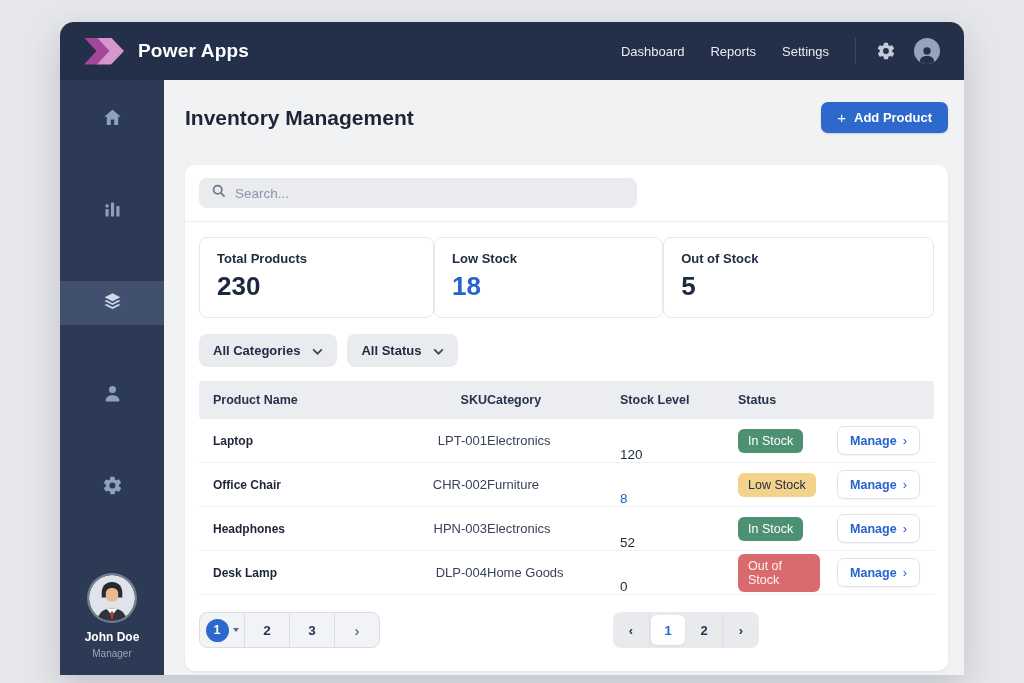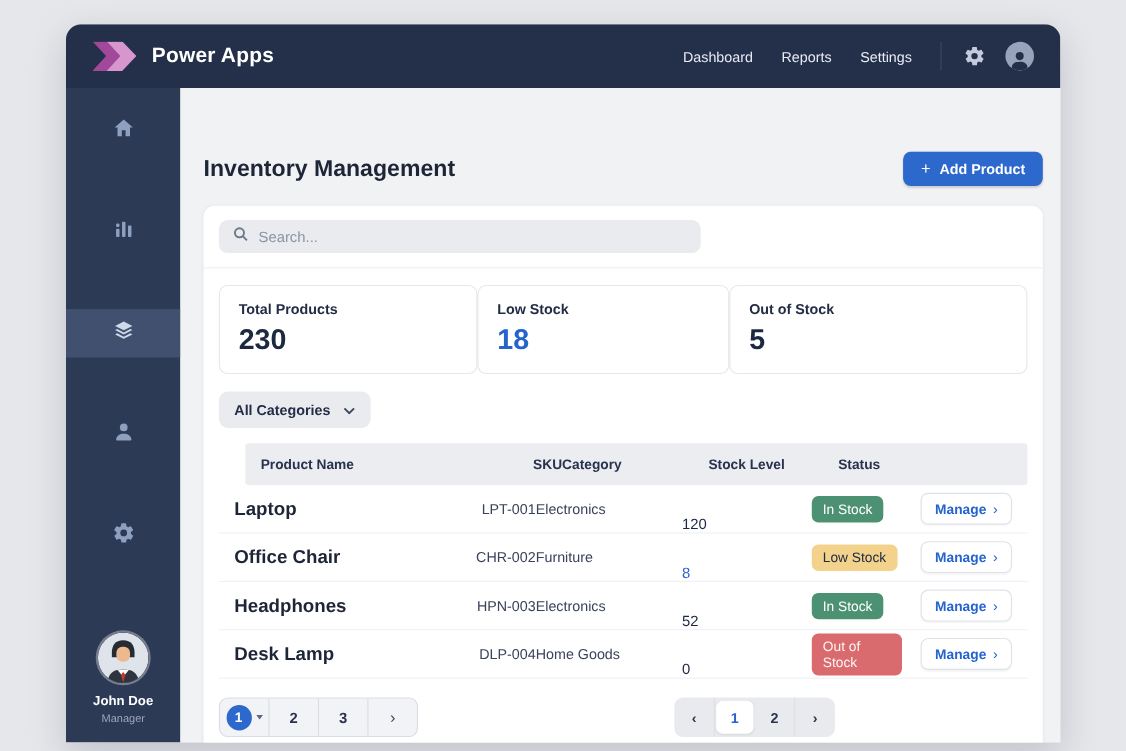--- a/index.html
+++ b/index.html
@@ -36,21 +36,21 @@
   .side-item{height:44px;display:flex;align-items:center;justify-content:center;cursor:pointer;}
   .side-item svg{width:21px;height:21px;fill:#8da0bf;}
   .side-item.active{background:#41506f;}
   .side-item.active svg{fill:#cfd9e8;}
   .side-user{margin-top:auto;padding-bottom:16px;display:flex;flex-direction:column;align-items:center;}
   .side-avatar{width:46px;height:46px;border-radius:50%;overflow:hidden;box-shadow:0 0 0 2px rgba(255,255,255,.35);}
   .side-name{color:#fff;font-size:12px;font-weight:bold;margin-top:9px;}
   .side-role{color:#9aa6bd;font-size:10px;margin-top:4px;}
   
   .main{flex:1;display:flex;flex-direction:column;background:#f1f2f4;min-width:0;}
-  .main-header{display:flex;align-items:center;padding:22px 16px 18px 21px;margin-top:36px;}
+  .main-header{display:flex;align-items:center;padding:22px 16px 32px 21px;}
   .page-title{font-size:21px;font-weight:bold;color:#1d2537;}
   .add-btn{margin-left:auto;background:#2d68cc;color:#fff;border:none;border-radius:7px;
     padding:8px 16px;font-size:13px;font-weight:bold;display:flex;align-items:center;gap:8px;cursor:pointer;
     font-family:"Liberation Sans",sans-serif;box-shadow:0 1px 2px rgba(0,0,0,.15);}
   .add-plus{font-size:15px;font-weight:normal;line-height:1;}
   .panel{background:#fff;margin:0 16px 0 21px;border-radius:10px;box-shadow:0 1px 3px rgba(20,30,60,.07);
     display:flex;flex-direction:column;}
   
   .search-section{padding:13px 14px;border-bottom:1px solid #eceef1;}
   .search-input{width:412px;height:30px;background:#e9ebef;border-radius:8px;display:flex;align-items:center;
@@ -67,29 +67,29 @@
   .stat-value{font-size:26px;font-weight:bold;color:#1d2940;margin-top:5px;}
   .stat-value.blue{color:#2563cf;}
   
   .filters{display:flex;gap:10px;padding:3px 14px 14px;}
   .filter-btn{background:#e9ebef;border:none;border-radius:8px;padding:9px 14px;font-size:13px;font-weight:bold;
     color:#232c45;display:flex;align-items:center;gap:12px;cursor:pointer;font-family:"Liberation Sans",sans-serif;}
   .filter-btn svg{width:11px;height:7px;stroke:#3c4760;fill:none;stroke-width:2;}
   
   .table{margin:0 14px;}
   .thead{display:flex;align-items:center;background:#ebedf0;border-radius:3px;height:38px;padding:0 14px;
-    font-size:12.5px;font-weight:bold;color:#28324d;margin-left:24px;}
+    font-size:12.5px;font-weight:bold;color:#28324d;}
   .trow{display:flex;align-items:center;height:43px;padding:0 14px;border-bottom:1px solid #eef0f3;}
   .col-name{width:172px;}
   .col-sku{width:102px;text-align:right;}
   .col-cat{width:133px;}
   .col-stock{width:118px;}
   .col-status{flex:1;}
   .col-action{width:100px;display:flex;justify-content:flex-end;}
-  .cell-name{font-size:17px;font-weight:bold;color:#1d2537;}
+  .cell-name{font-size:12px;font-weight:bold;color:#1d2537;}
   .cell-sub{font-size:13px;color:#39435a;}
   .cell-stock{font-size:13.5px;font-weight:normal;color:#1d2940;margin-top:27px;}
   .cell-stock.blue{color:#2563cf;}
   .badge{display:inline-block;padding:5px 10px;border-radius:6px;font-size:12.5px;}
   .badge.in-stock{background:#4d9173;color:#fff;}
   .badge.low-stock{background:#f3d38b;color:#232c45;}
   .badge.out-of-stock{background:#d96b6e;color:#fdf3f3;}
   .manage-btn{background:#fff;border:1px solid #dfe3e9;border-radius:7px;padding:6px 12px;
     color:#2563cf;font-size:12.5px;font-weight:bold;display:flex;align-items:center;gap:6px;cursor:pointer;
     font-family:"Liberation Sans",sans-serif;box-shadow:0 1px 1px rgba(0,0,0,.04);}
@@ -243,20 +243,28 @@
 
         <div class="filters">
           <button class="filter-btn">
             <span>All Categories</span>
             <span>
               <svg viewBox="0 0 12 8" width="11" height="7">
                   <polyline points="1,1.5 6,6.5 11,1.5" fill="none" stroke="#3c4760" stroke-width="2"></polyline>
                 </svg>
             </span>
           </button>
+          <button class="filter-btn">
+            <span>All Status</span>
+            <span>
+              <svg viewBox="0 0 12 8" width="11" height="7">
+                  <polyline points="1,1.5 6,6.5 11,1.5" fill="none" stroke="#3c4760" stroke-width="2"></polyline>
+                </svg>
+            </span>
+          </button>
         </div>
 
         <div class="table">
           <div class="thead">
             <span class="col-name">Product Name</span>
             <span class="col-sku">SKU</span>
             <span class="col-cat">Category</span>
             <span class="col-stock">Stock Level</span>
             <span class="col-status">Status</span>
             <span class="col-action"></span>

